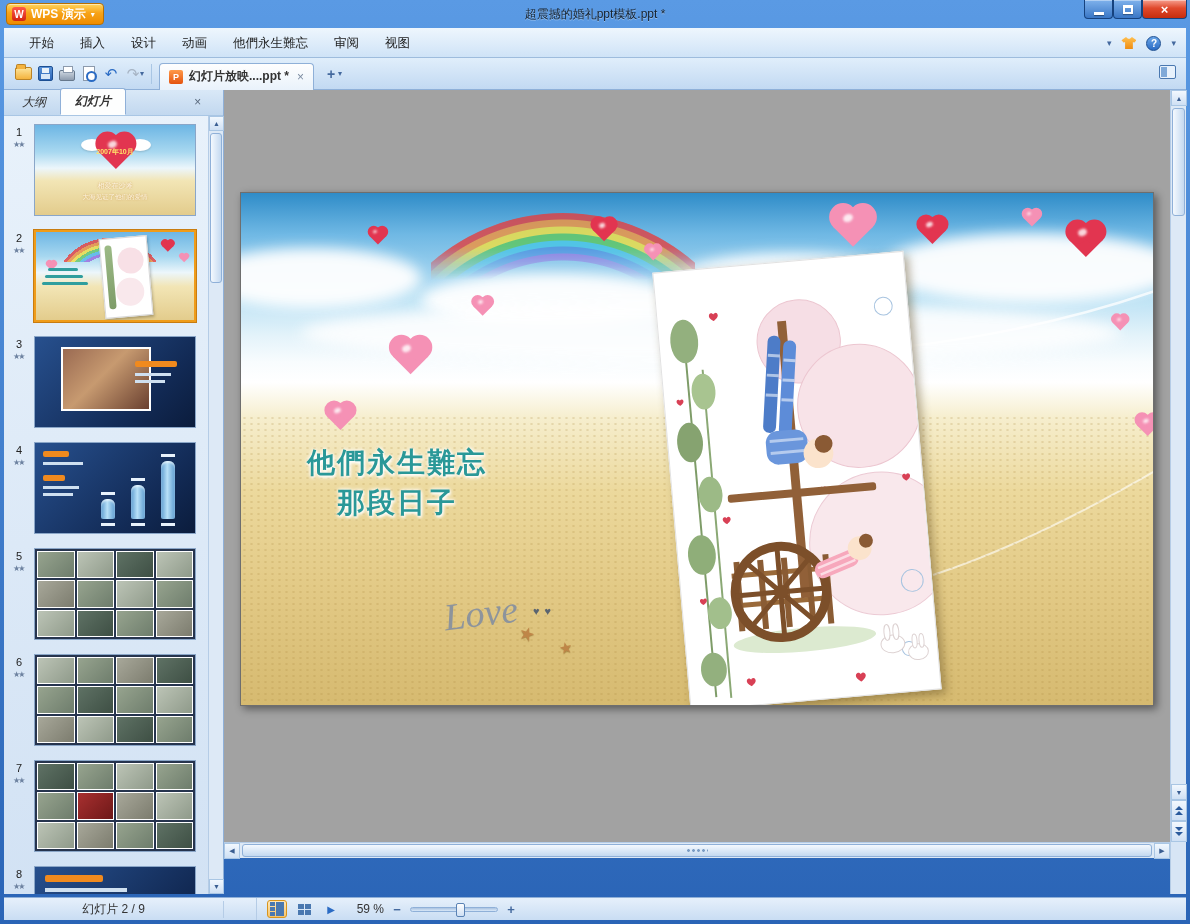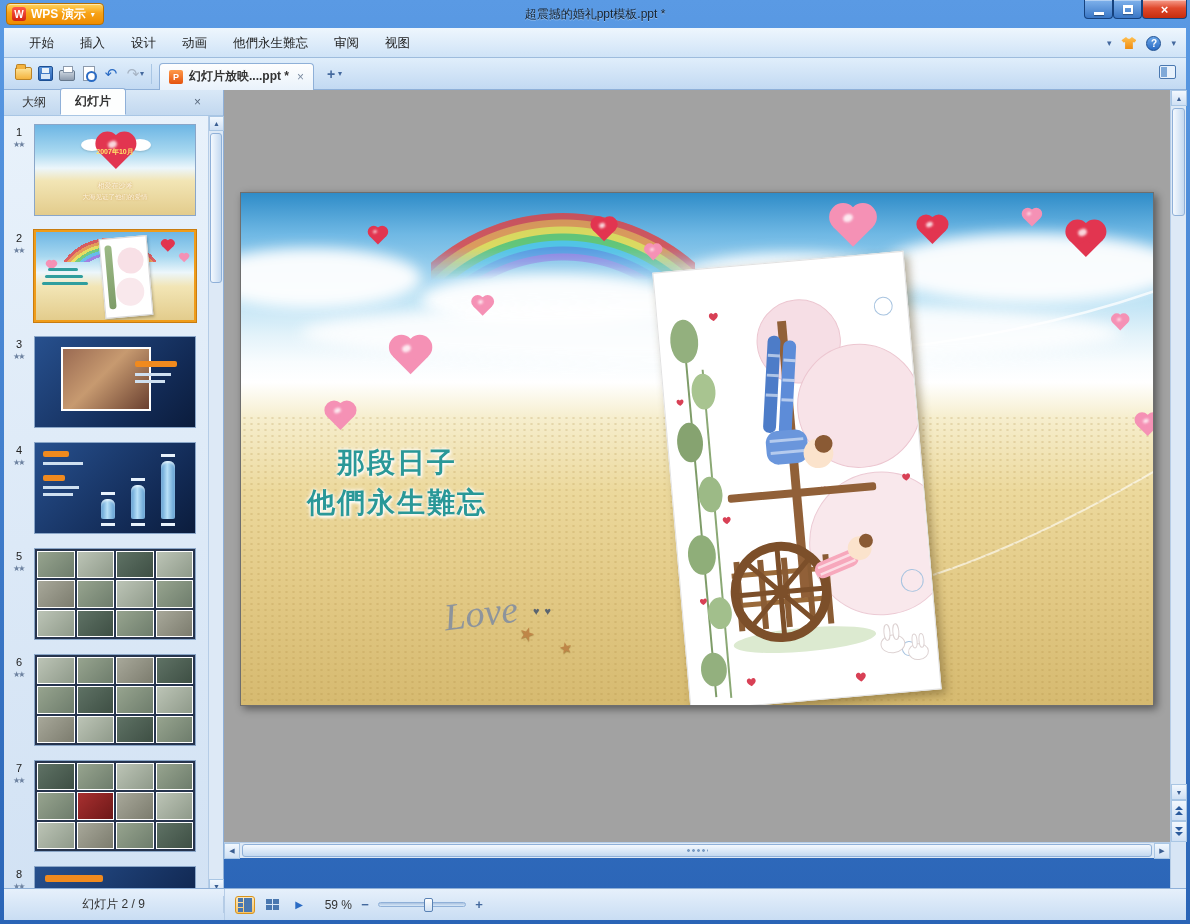--- a/index.html
+++ b/index.html
@@ -61,21 +61,21 @@
   .tab-close{font-size:12px;color:#7c8ba0;margin-left:2px;}
   .newtab-btn{width:22px;height:20px;margin-left:6px;display:flex;align-items:center;justify-content:center;
     font-size:14px;font-weight:bold;color:#44699e;border:1px solid transparent;}
   .pane-toggle{position:absolute;right:10px;top:7px;width:17px;height:14px;border:1px solid #4a78b0;background:#e8f2fc;border-radius:2px;}
   .pane-toggle::before{content:"";position:absolute;left:1px;top:1px;bottom:1px;width:6px;background:#7fa9d8;}
 
   
   .left-panel{position:absolute;left:4px;top:90px;width:220px;bottom:30px;background:linear-gradient(180deg,#e9f2fb,#d2e2f4);
     border-right:1px solid #8fb0d8;}
   .panel-tabs{position:absolute;left:0;right:0;top:0;height:26px;background:linear-gradient(#d9e8f7,#c2d8ef);
-    border-bottom:1px solid #a9c6e4;display:flex;align-items:flex-end;padding-left:4px;}
+    border-bottom:1px solid #a9c6e4;display:flex;align-items:flex-end;padding-left:4px;font-style:italic;}
   .ptab{padding:0 14px;line-height:25px;font-size:12px;color:#333;}
   .ptab.active{background:#fdfefe;border:1px solid #8fb0d8;border-bottom:1px solid #fdfefe;border-radius:3px 3px 0 0;font-weight:bold;}
   .panel-close{position:absolute;right:22px;top:5px;font-size:12px;color:#5a6a7e;}
   .thumb-list{position:absolute;left:0;top:26px;right:15px;bottom:0;overflow:hidden;}
   .thumb-item{position:absolute;left:0;width:100%;height:106px;}
   .thumb-num{position:absolute;left:12px;top:4px;font-size:11px;color:#222;}
   .thumb-star{position:absolute;left:9px;top:18px;font-size:8px;color:#6d82a0;letter-spacing:-2px;}
   .shot{position:absolute;left:30px;top:2px;width:162px;height:92px;background:#fff;border:1px solid #8aa6c8;overflow:hidden;}
   .thumb-item.selected .shot{border:2px solid #ef9c1a;box-shadow:0 0 0 1px #c87c10;}
 
@@ -179,22 +179,22 @@
     border:1px solid #8fb0d8;border-radius:3px;display:flex;align-items:center;justify-content:center;}
   .grip{width:22px;height:5px;background-image:radial-gradient(circle,#7a9cc4 1.3px,transparent 1.5px);background-size:5px 5px;}
   .corner{position:absolute;right:4px;top:842px;width:16px;height:52px;background:#d7e5f5;border-left:1px solid #b5cce6;}
 
   
   .notes{position:absolute;left:224px;top:858px;width:946px;height:36px;background:#fff;border-top:1px solid #8fb0d8;
     padding:8px 0 0 16px;}
   .notes-text{font-size:13px;color:#111;}
 
   
-  .statusbar{position:absolute;left:4px;right:4px;bottom:4px;height:32px;background:linear-gradient(#e6f0fb,#c9ddf3);
-    border-top:1px solid #8fb0d8;display:flex;align-items:center;font-size:12px;color:#333;}
+  .statusbar{position:absolute;left:4px;right:4px;bottom:4px;height:23px;background:linear-gradient(#e6f0fb,#c9ddf3);
+    border-top:1px solid #8fb0d8;display:flex;align-items:center;font-size:12px;color:#333;gap:32px;}
   .sb-left{width:220px;text-align:center;border-right:1px solid #b5cce6;}
   .sb-center{flex:1;text-align:center;}
   .sb-right{display:flex;align-items:center;gap:7px;padding-right:12px;border-left:1px solid #b5cce6;height:100%;padding-left:10px;}
   .view-btn{width:20px;height:18px;display:flex;align-items:center;justify-content:center;border-radius:3px;border:1px solid transparent;}
   .view-btn.active{background:linear-gradient(#fde8bc,#f7c468);border:1px solid #d8941c;}
   .vb-normal{display:grid;grid-template-columns:5px 8px;gap:1px;}
   .vb-normal i{background:#4a78b0;height:4px;} .vb-normal i:nth-child(2){grid-row:span 3;height:14px;}
   .vb-grid{display:grid;grid-template-columns:6px 6px;grid-template-rows:5px 5px;gap:1px;}
   .vb-grid i{background:#4a78b0;}
   .vb-play{font-size:10px;color:#2a6bc4;}
@@ -554,22 +554,22 @@
           <ellipse cx="208" cy="392" rx="12" ry="9" fill="#ffffff" stroke="#ddd2d2"></ellipse>
           <ellipse cx="203" cy="380" rx="3" ry="8" fill="#ffffff" stroke="#ddd2d2"></ellipse>
           <ellipse cx="212" cy="380" rx="3" ry="8" fill="#ffffff" stroke="#ddd2d2"></ellipse>
           <ellipse cx="233" cy="402" rx="10" ry="8" fill="#ffffff" stroke="#ddd2d2"></ellipse>
           <ellipse cx="230" cy="391" rx="2.5" ry="7" fill="#ffffff" stroke="#ddd2d2"></ellipse>
           <ellipse cx="237" cy="391" rx="2.5" ry="7" fill="#ffffff" stroke="#ddd2d2"></ellipse>
         </svg>
       </div>
 
       <div class="slide-text">
+        <div>他們永生難忘</div>
         <div>那段日子</div>
-        <div>他們永生難忘</div>
       </div>
       <div class="love">Love</div>
       <div class="love-hearts">♥ ♥</div>
       <div class="starfish s1">★</div>
       <div class="starfish s2">★</div>
     </div>
   </div>
 
   <div class="vscroll">
     <div class="vs-btn vs-up">▲</div>

